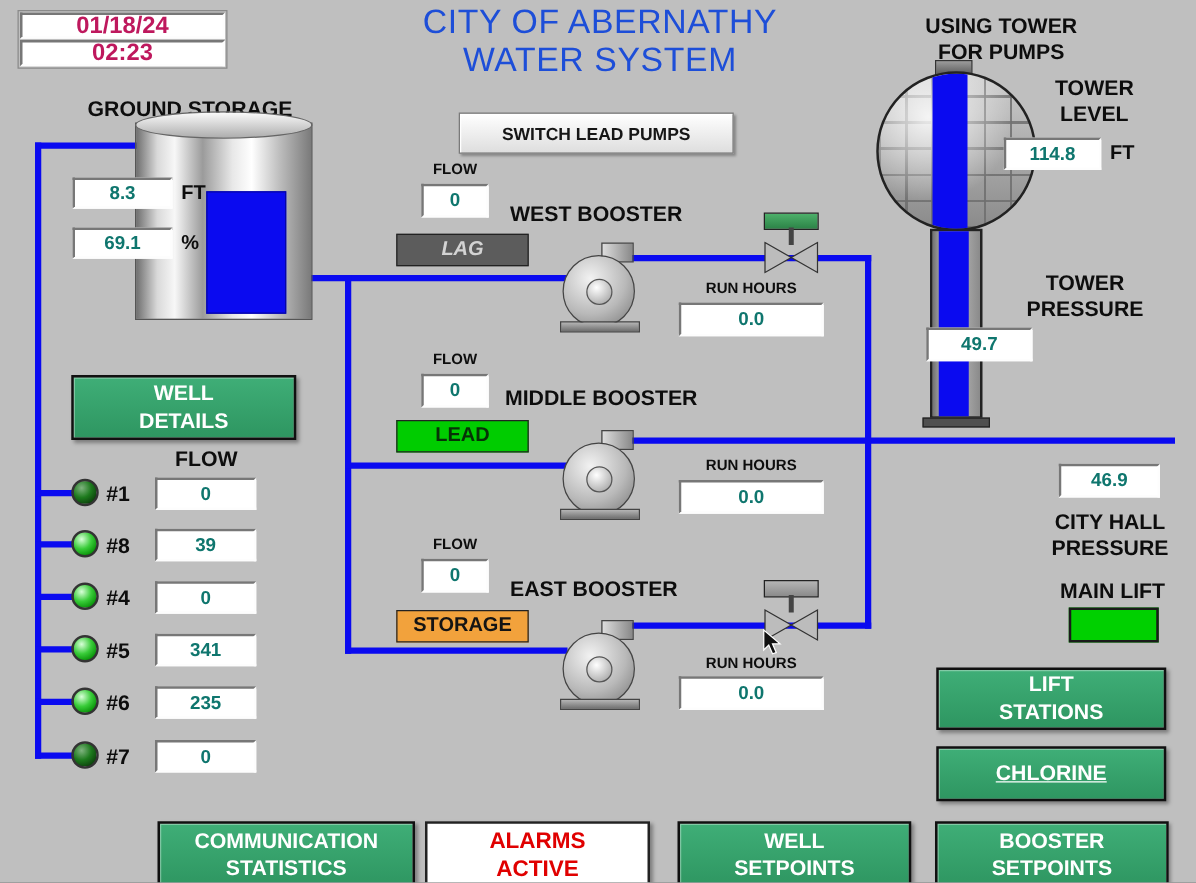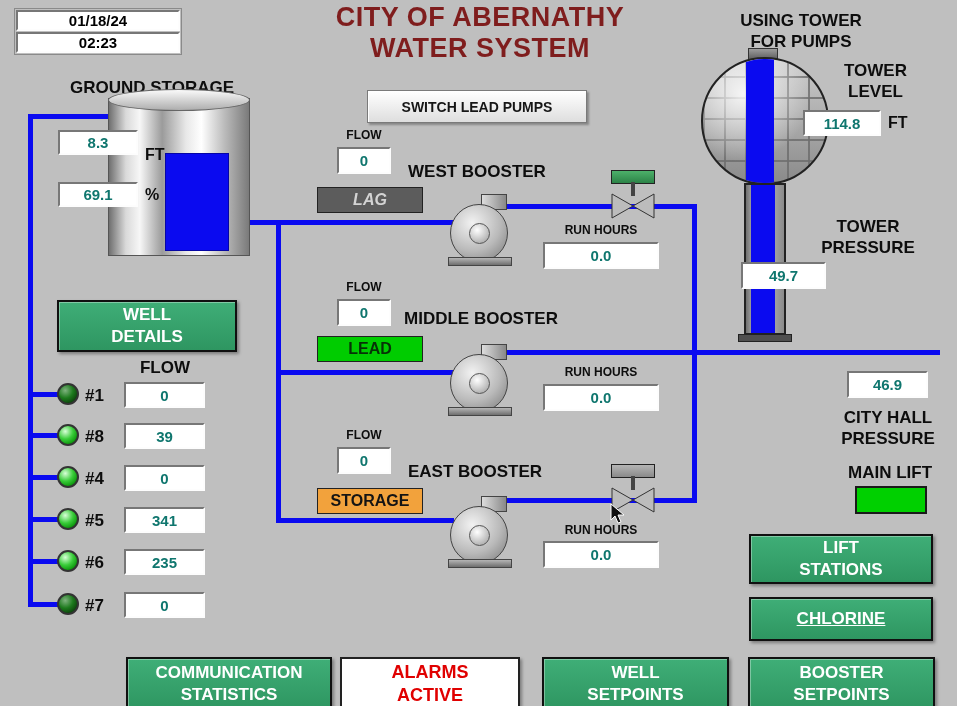--- a/index.html
+++ b/index.html
@@ -3,36 +3,36 @@
 <meta charset="utf-8">
 <style>
   html,body{margin:0;padding:0;background:#888;}
   .scene{
     position:relative;width:957px;height:706px;overflow:hidden;
     background:#bfbfbf;font-family:"Liberation Sans",sans-serif;color:#111;
     -webkit-user-select:none;user-select:none;
   }
   .abs{position:absolute;}
   
-  .title{font-size:27px;font-weight:bold;color:#7f1d1d;text-align:center;line-height:31px;letter-spacing:.5px;}
+  .title{font-size:27px;font-weight:normal;color:#1d4ed8;text-align:center;line-height:31px;letter-spacing:.5px;}
   .biglabel{font-size:17px;font-weight:bold;color:#0d0d0d;text-align:center;line-height:21px;white-space:nowrap;}
   .smalllabel{font-size:12px;font-weight:bold;color:#0d0d0d;text-align:center;white-space:nowrap;}
   .unit{font-size:16px;font-weight:bold;color:#0d0d0d;}
   
   .vbox{
     background:#fff;border:2px solid;border-color:#777 #fdfdfd #fdfdfd #777;
     font-size:15px;font-weight:bold;text-align:center;color:#0f766e;
     display:flex;align-items:center;justify-content:center;box-sizing:border-box;
   }
   
   .dt-wrap{border:1px solid #8a8a8a;background:#bfbfbf;padding:1px;}
   .dt-box{
     background:#fff;border:2px solid;border-color:#777 #fdfdfd #fdfdfd #777;
     height:21px;display:flex;align-items:center;justify-content:center;
-    font-size:15px;font-weight:bold;color:#000000;margin-bottom:1px;box-sizing:border-box;
+    font-size:19px;font-weight:bold;color:#be185d;margin-bottom:1px;box-sizing:border-box;
   }
   
   .green-btn{
     background:linear-gradient(#3fae77,#2e9661);color:#fff;border:2px solid #101010;
     display:flex;flex-direction:column;align-items:center;justify-content:center;
     font-weight:bold;text-align:center;box-sizing:border-box;cursor:pointer;
     box-shadow:inset 1px 1px 0 rgba(255,255,255,.35),2px 2px 3px rgba(0,0,0,.35);
   }
   .green-btn span{line-height:22px;font-size:17px;}
   .alarm-btn{
@@ -137,21 +137,21 @@
     <div>USING TOWER</div>
     <div>FOR PUMPS</div>
   </div>
 
   <div class="abs biglabel" data-name="ground-storage-label" style="left:70px;top:77px;">GROUND STORAGE</div>
 
   <div class="abs tank" data-name="ground-storage-tank" style="left:108px;top:98px;width:142px;height:158px;">
     <div class="tank-fill" data-name="tank-level-fill" style="left:56px;bottom:4px;width:62px;height:96px;"></div>
   </div>
 
-  <div class="abs vbox" data-name="tank-level-ft-box" style="left:58px;top:130px;width:80px;height:25px;">8.3</div>
+  <div class="abs vbox" data-name="tank-level-ft-box" style="left:58px;top:142px;width:80px;height:25px;">8.3</div>
   <div class="abs unit" data-name="tank-level-ft-unit" style="left:145px;top:146px;">FT</div>
   <div class="abs vbox" data-name="tank-level-pct-box" style="left:58px;top:182px;width:80px;height:25px;">69.1</div>
   <div class="abs unit" data-name="tank-level-pct-unit" style="left:145px;top:186px;">%</div>
 
   <div class="abs gray-btn" data-name="switch-lead-pumps-button" style="left:367px;top:90px;width:220px;height:33px;">SWITCH LEAD PUMPS</div>
 
   <div class="abs smalllabel" data-name="west-flow-label" style="left:337px;top:128px;width:54px;">FLOW</div>
   <div class="abs vbox" data-name="west-flow-box" style="left:337px;top:147px;width:54px;height:27px;">0</div>
   <div class="abs biglabel" data-name="west-booster-label" style="left:408px;top:161px;">WEST BOOSTER</div>
   <div data-name="booster-status" style="left:317px;top:187px;" class="st-lag">LAG</div>

